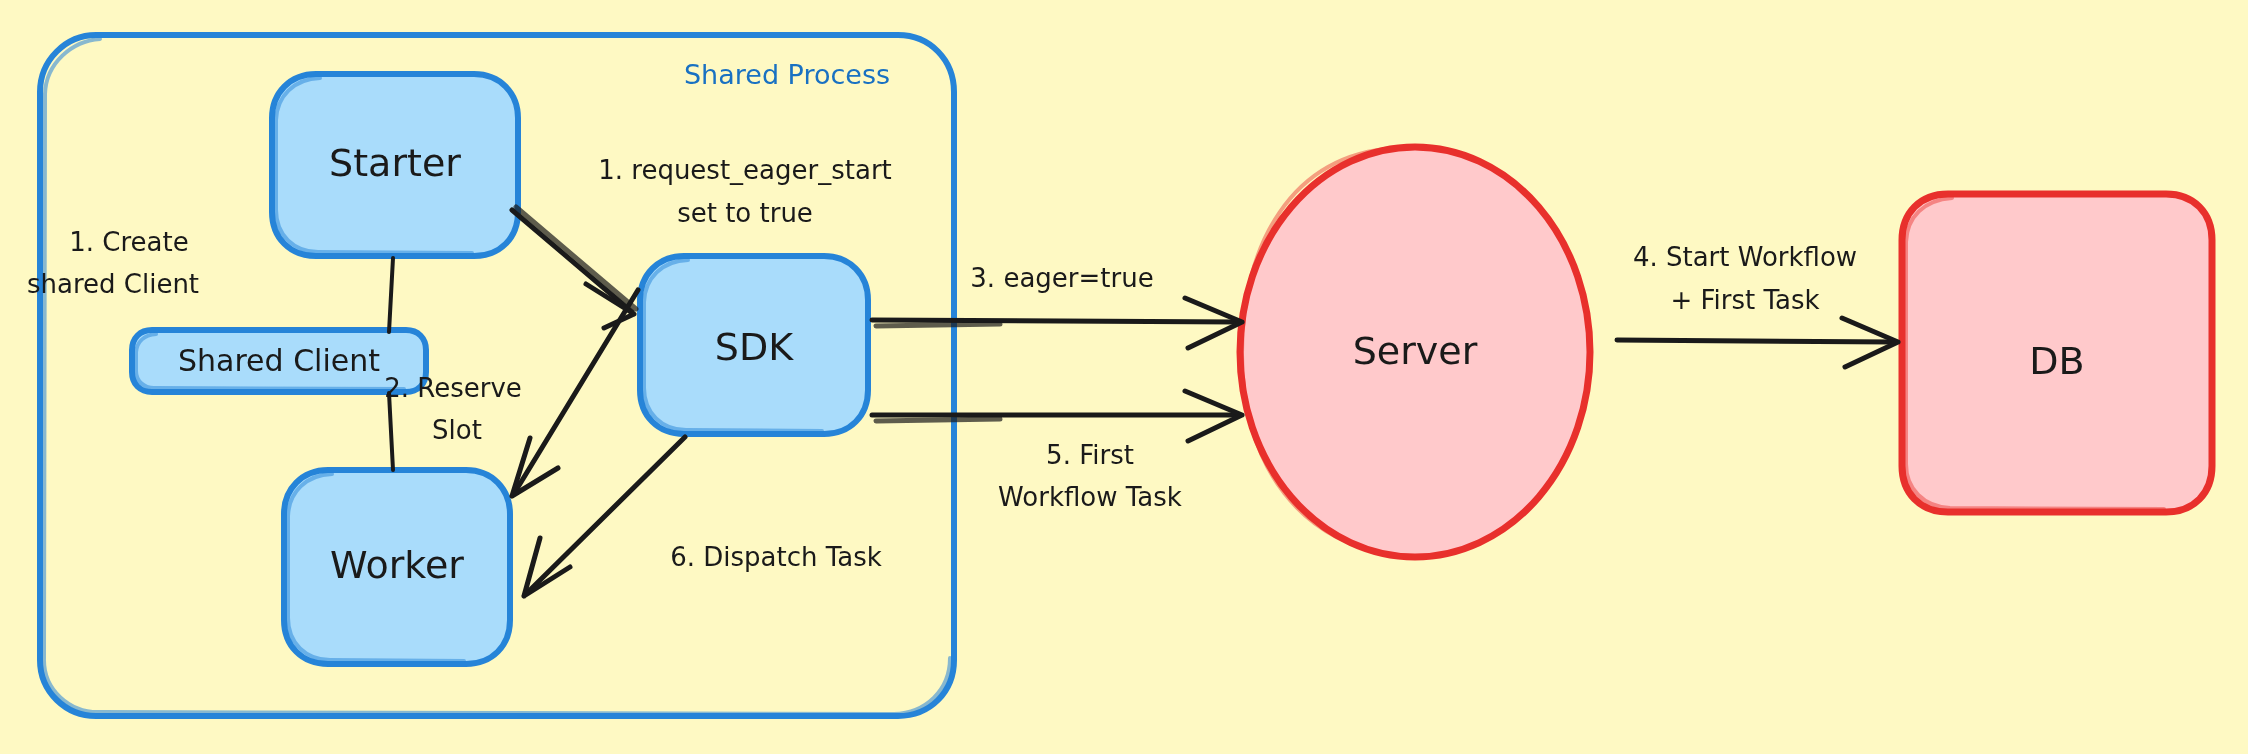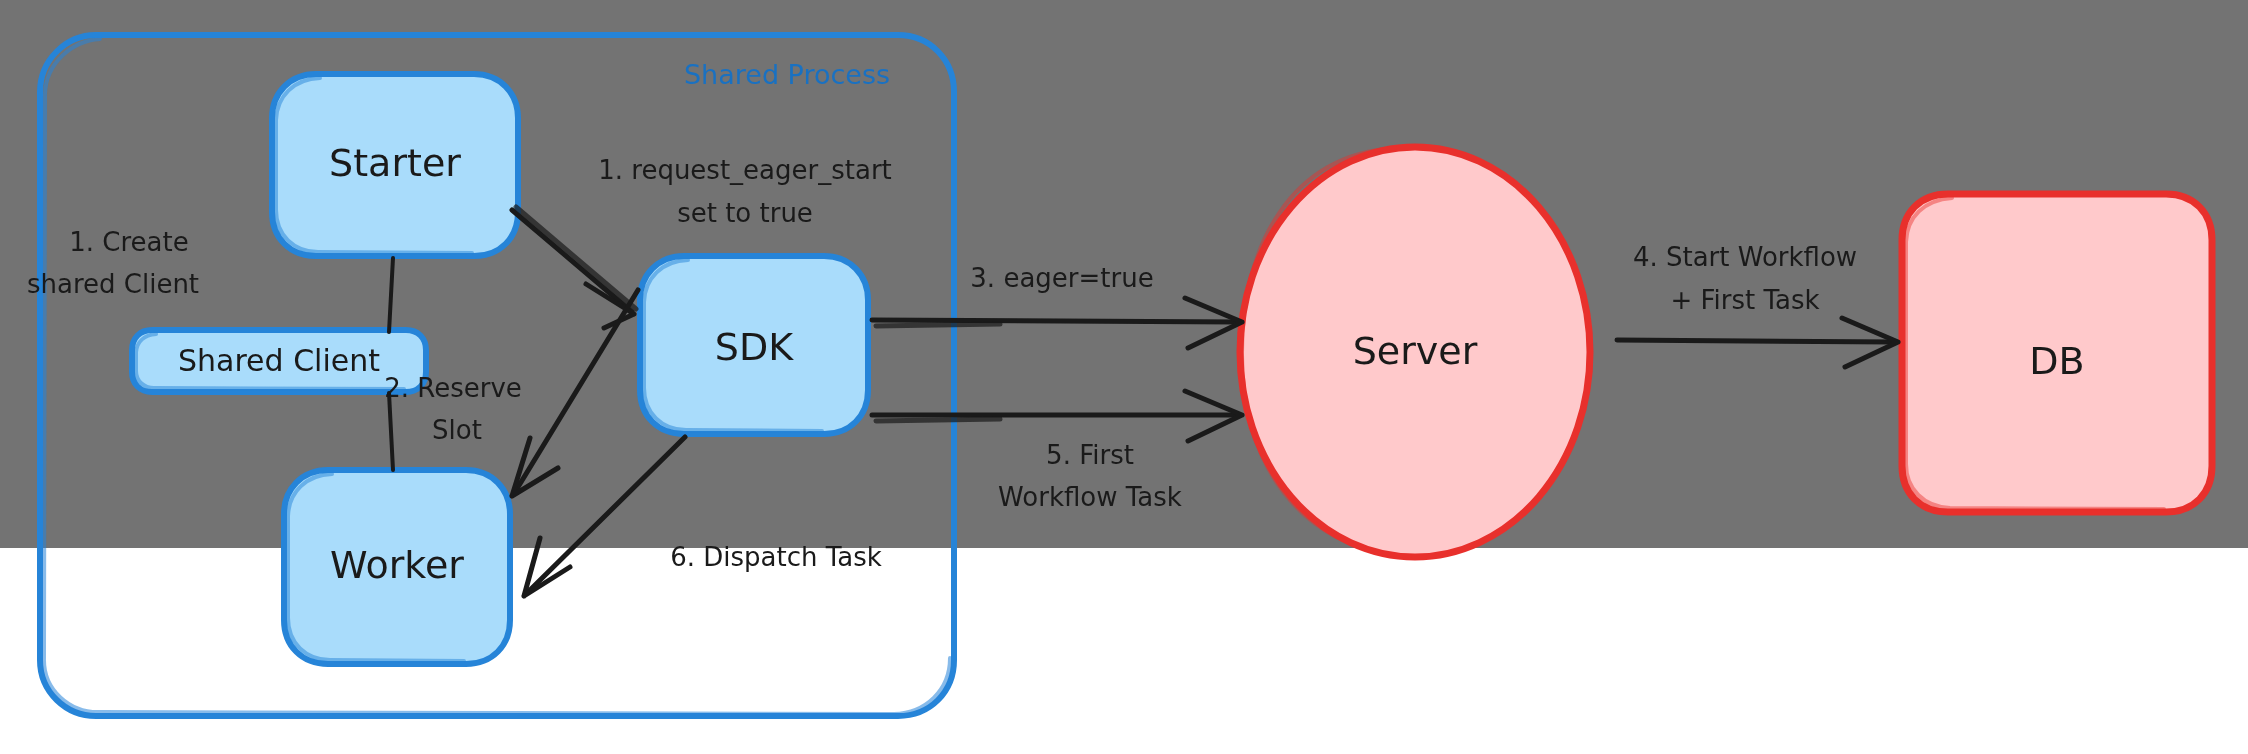--- a/index.html
+++ b/index.html
@@ -10,22 +10,22 @@
   }
   body {
     width: 2248px;
     height: 754px;
     overflow: hidden;
     font-family: "DejaVu Sans", sans-serif;
   }
   #diagram-root {
     position: relative;
     width: 2248px;
-    height: 548px;
-    background: #737373;
+    height: 754px;
+    background: #fef9c3;
   }
   svg#canvas {
     position: absolute;
     top: 0;
     left: 0;
     width: 2248px;
     height: 754px;
     display: block;
   }
   .node-label {

